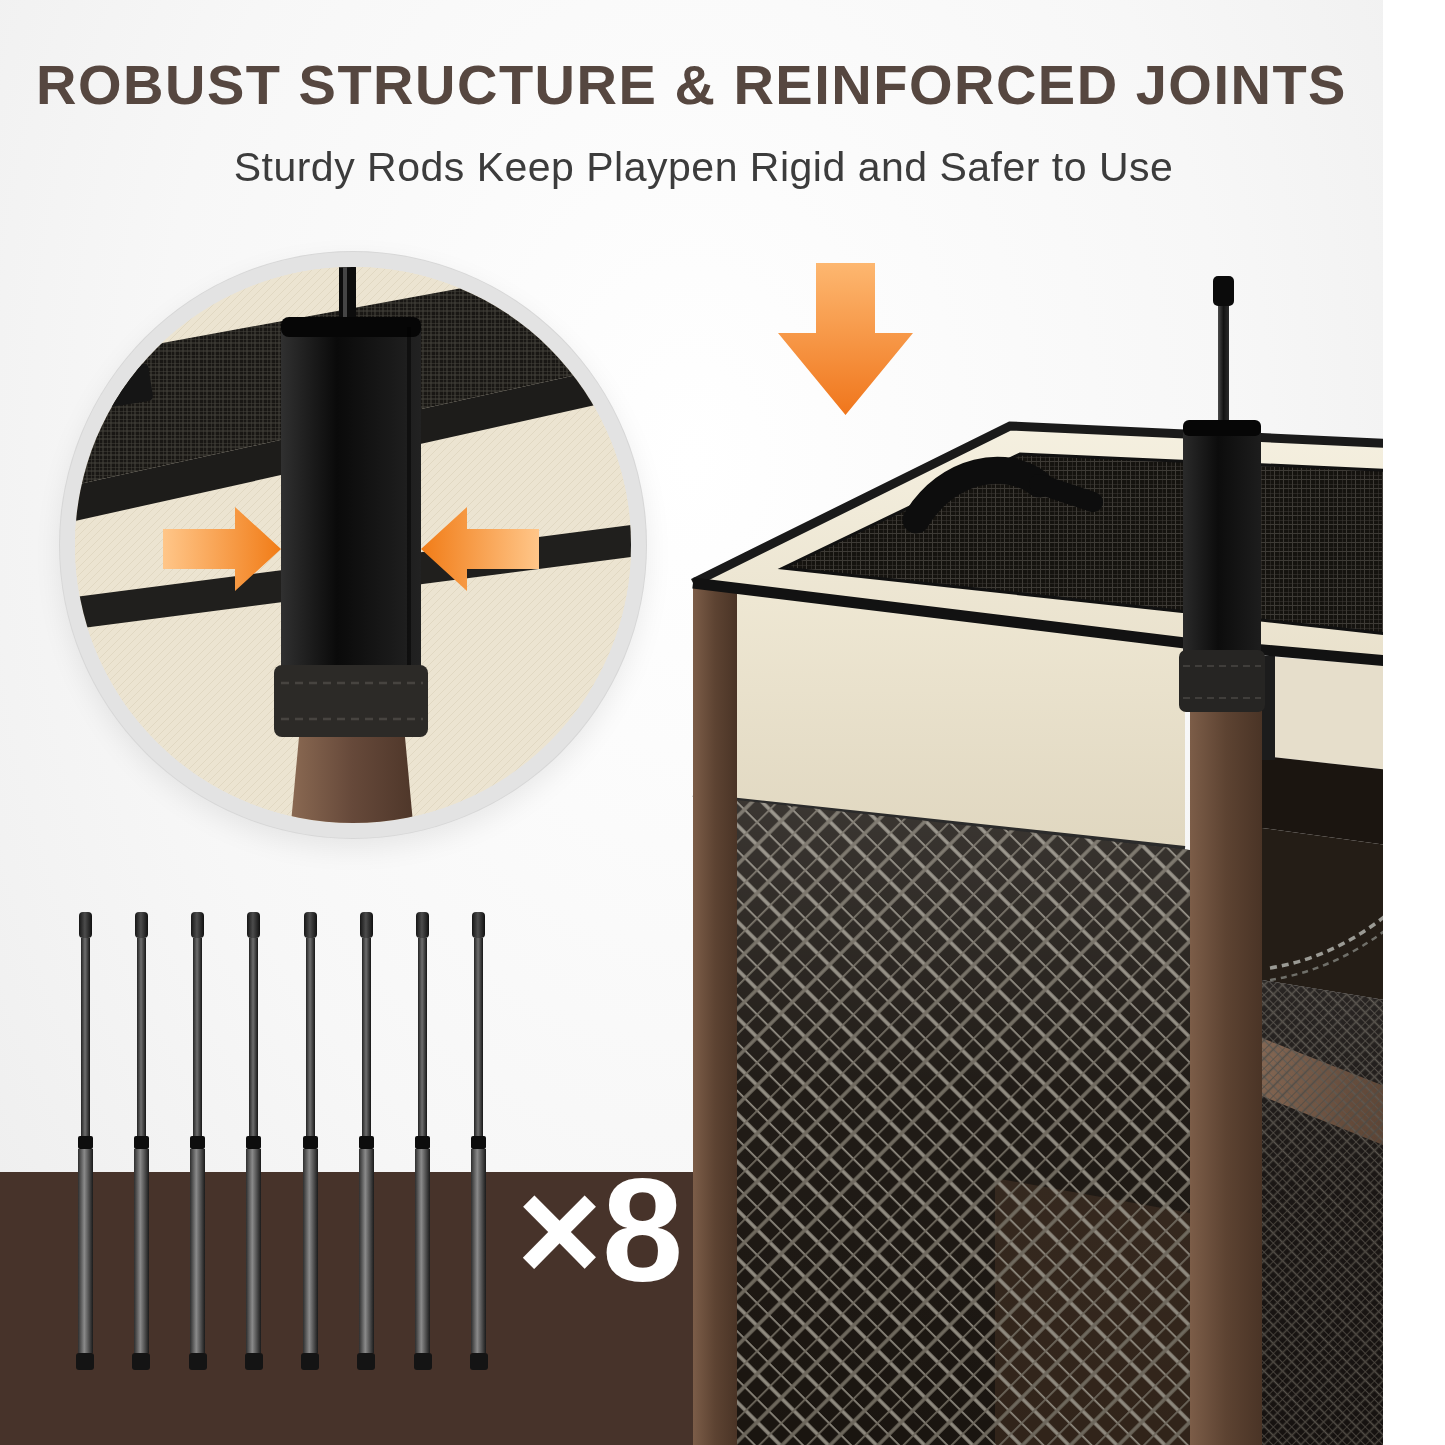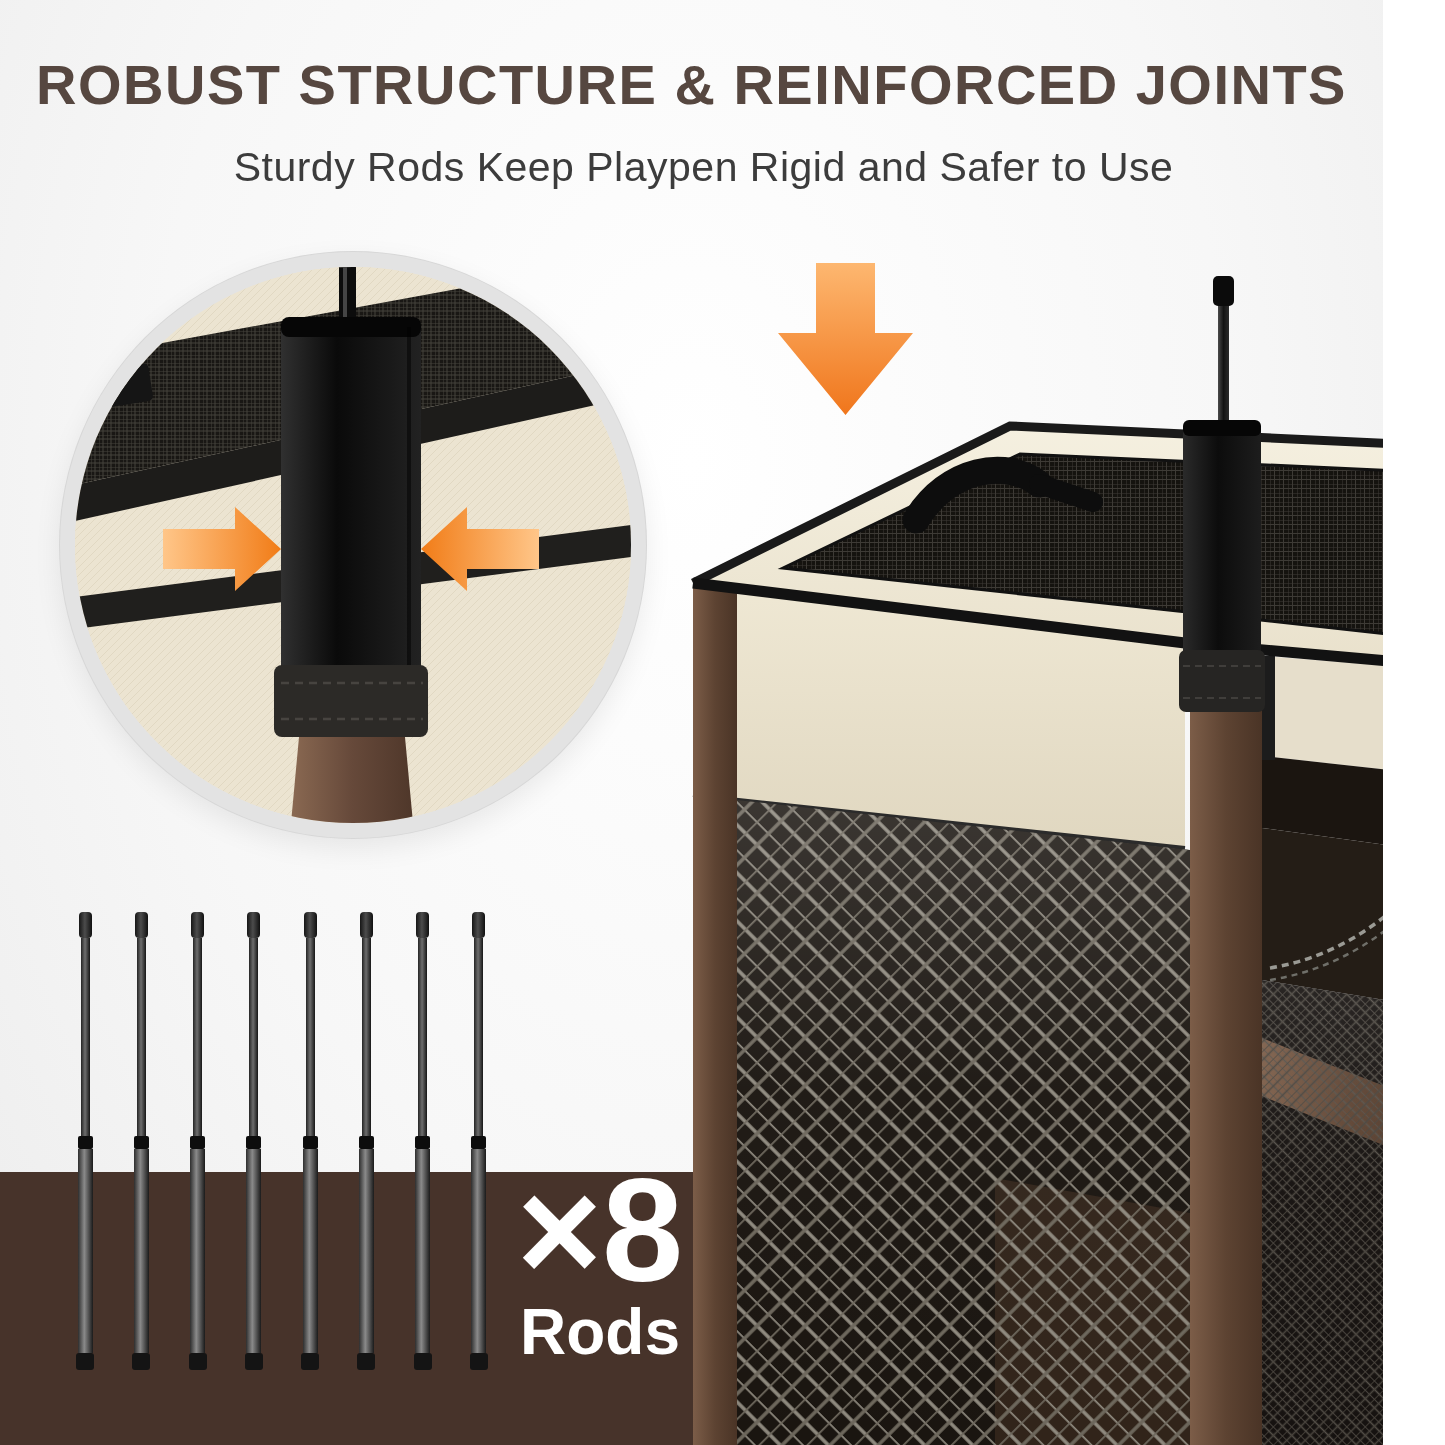--- a/index.html
+++ b/index.html
@@ -274,15 +274,14 @@
       <div class="rod">
         <div class="cap-top"></div>
         <div class="shaft-thin"></div>
         <div class="collar"></div>
         <div class="shaft-thick"></div>
         <div class="cap-foot"></div>
       </div>
     </div>
 
   <div class="count-big">×8</div>
-  <div class="count-unit">Rods</div>
 
 </div>
 
 </body></html>

